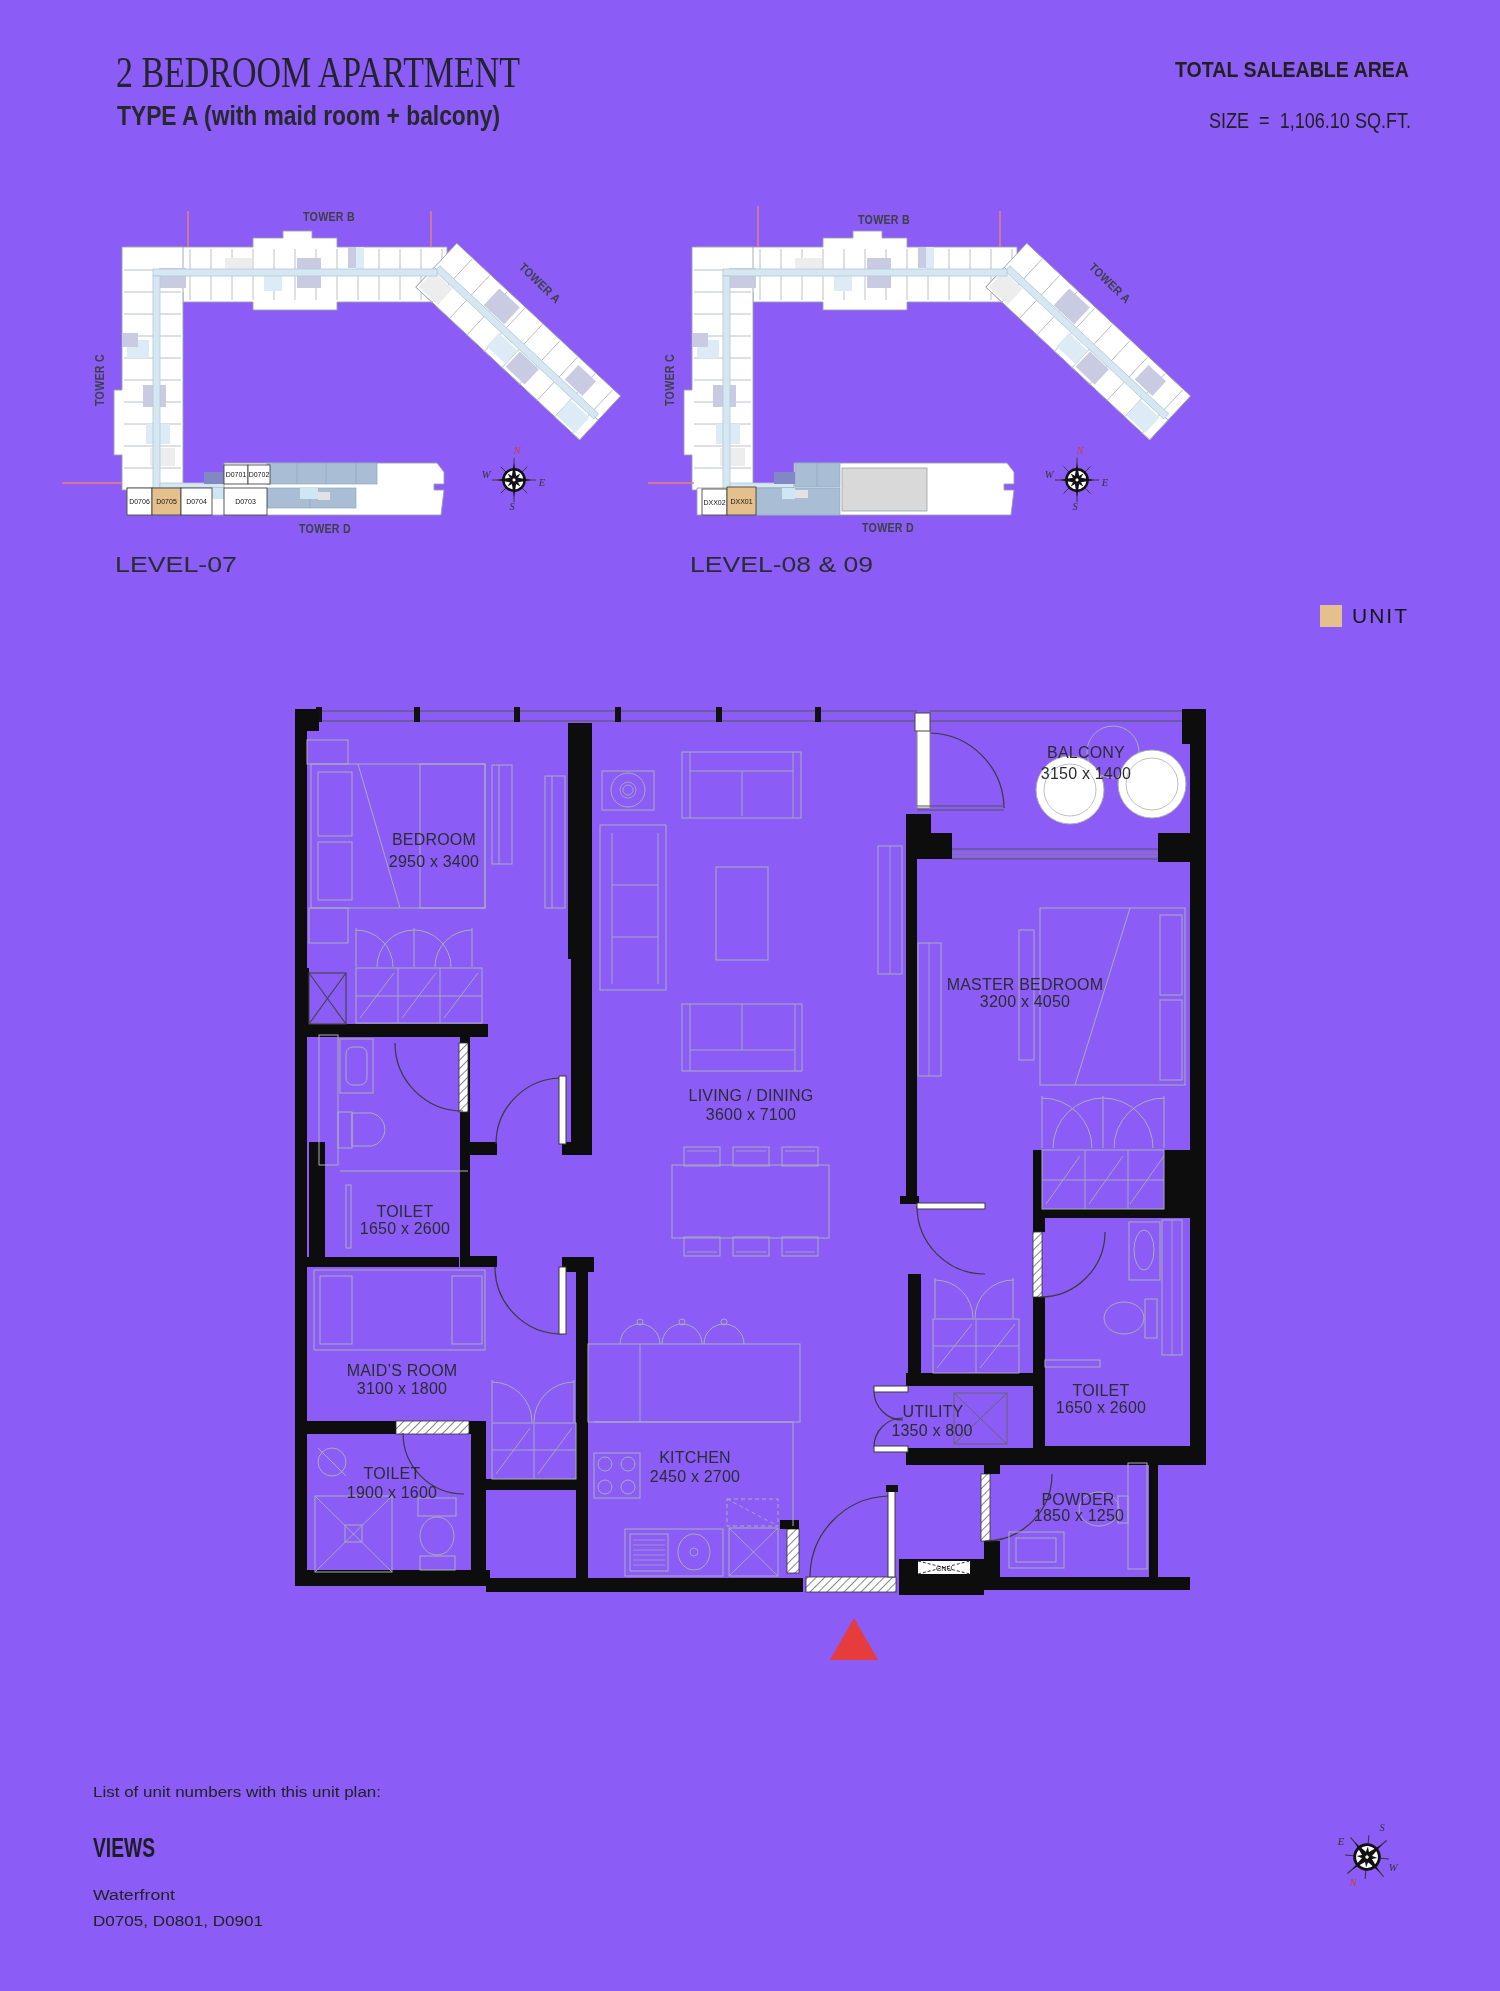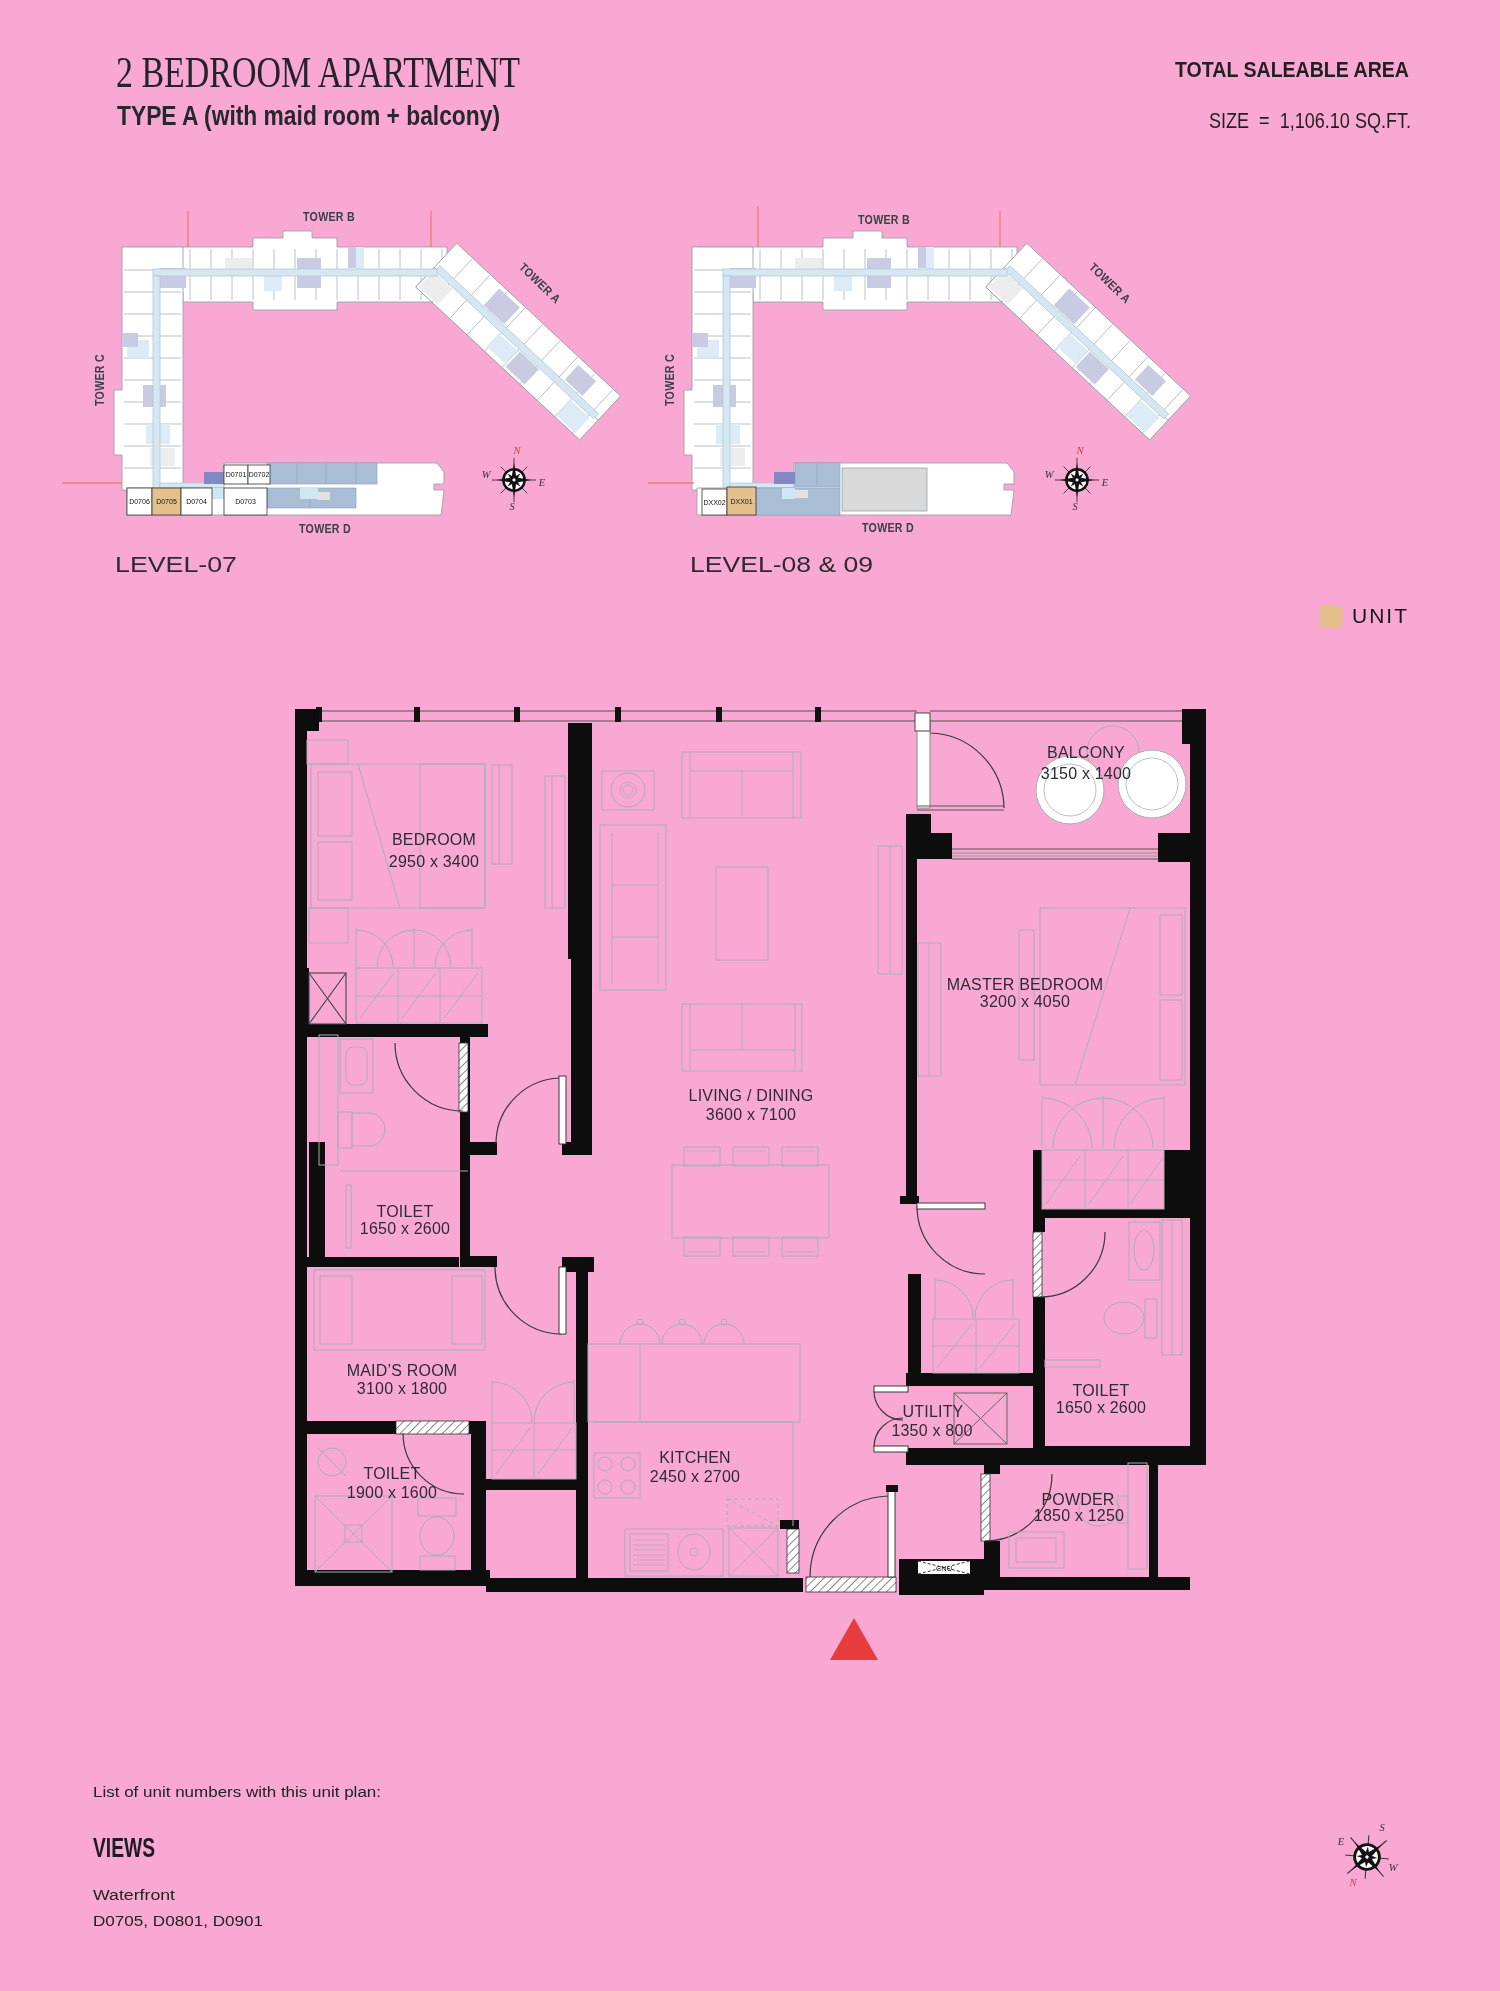--- a/index.html
+++ b/index.html
@@ -1,14 +1,14 @@
 <!DOCTYPE html>
 <html><head><meta charset="utf-8"><style>
 html,body{margin:0;padding:0;background:#fff;}
-#page{position:relative;width:1500px;height:1991px;background:#f9a8d4;overflow:hidden;
+#page{position:relative;width:1500px;height:1991px;background:#8b5cf6;overflow:hidden;
 font-family:"Liberation Sans",sans-serif;}
 .abs{position:absolute;}
 </style></head><body>
 <div id="page">
     <svg class="abs" style="left:0;top:0" width="1500" height="1991" viewBox="0 0 1500 1991">
       <defs>
         <pattern id="hp" width="6" height="6" patternUnits="userSpaceOnUse" patternTransform="rotate(45)">
           <rect width="6" height="6" fill="#fff"></rect>
           <line x1="0" y1="0" x2="0" y2="6" stroke="#555" stroke-width="1.4"></line>
         </pattern>

